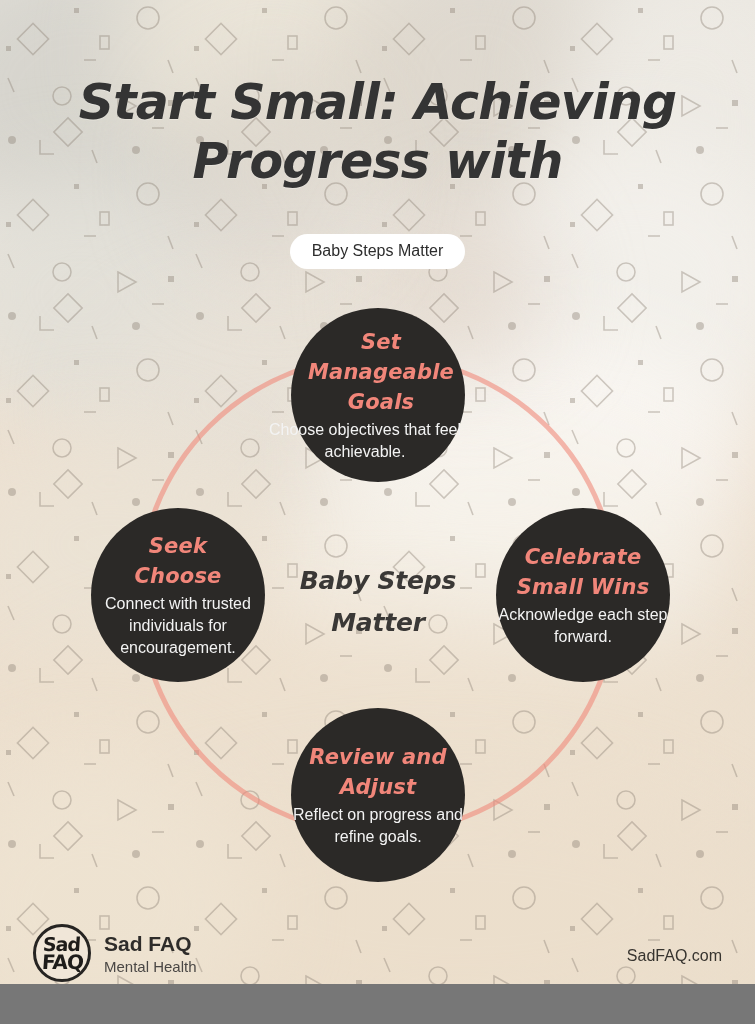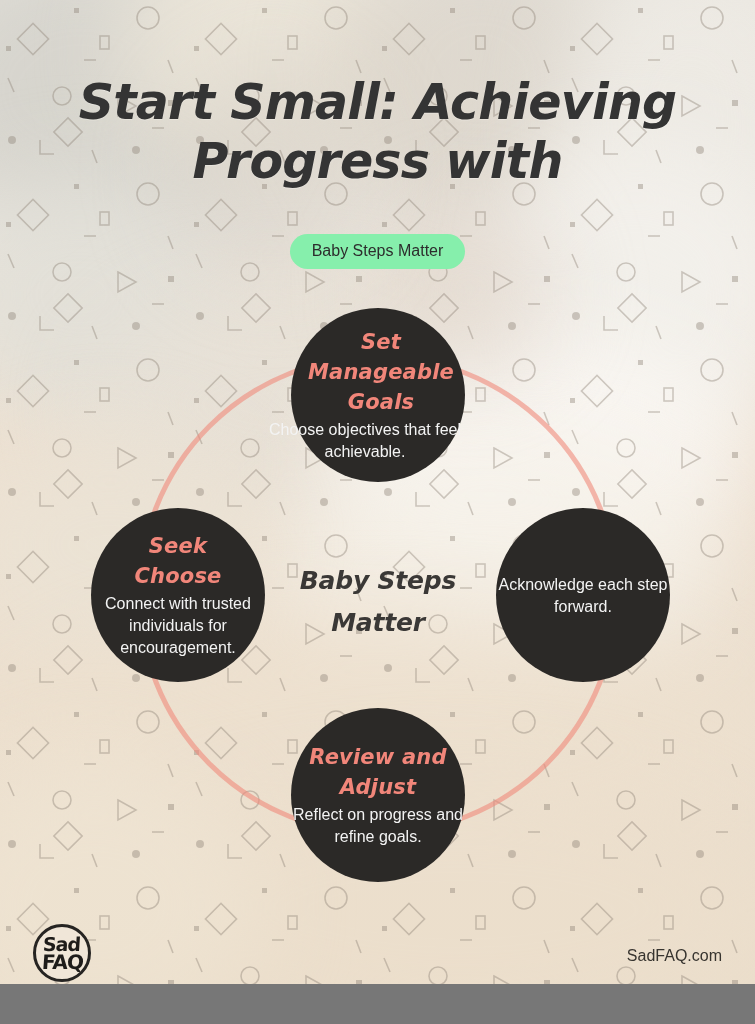--- a/index.html
+++ b/index.html
@@ -109,21 +109,21 @@
 
   .badge-wrap {
     position: absolute;
     left: 0;
     right: 0;
     top: 234px;
     text-align: center;
   }
   .badge {
     display: inline-block;
-    background: #86efac;
+    background: #ffffff;
     color: #2d2d2d;
     font-size: 16px;
     padding: 8px 22px 9px;
     border-radius: 20px;
     font-family: "Liberation Sans", sans-serif;
   }
 
   
   .node {
     position: absolute;
@@ -307,20 +307,24 @@
       <span>Set</span><br>
       <span>Manageable</span><br>
       <span>Goals</span>
     </div>
     <div class="node-desc" style="white-space:normal;">
       <span>Choose objectives that feel achievable.</span>
     </div>
   </div>
 
   <div class="node" id="node-right">
+    <div class="node-title">
+      <span>Celebrate</span><br>
+      <span>Small Wins</span>
+    </div>
     <div class="node-desc" style="white-space:normal;">
       <span>Acknowledge each step forward.</span>
     </div>
   </div>
 
   <div class="node" id="node-bottom">
     <div class="node-title">
       <span>Review and</span><br>
       <span>Adjust</span>
     </div>
@@ -342,17 +346,21 @@
   <div class="center-label">
     <span class="ln">Baby Steps</span>
     <span class="ln">Matter</span>
   </div>
 
   <div class="footer-brand">
     <div class="logo-mark">
       <span class="lg">Sad</span>
       <span class="lg lg2">FAQ</span>
     </div>
+    <div class="brand-text">
+      <span class="brand-name">Sad FAQ</span>
+      <span class="brand-sub">Mental Health</span>
+    </div>
   </div>
 
   <div class="footer-site">SadFAQ.com</div>
 
 </div>
 
 </body></html>

